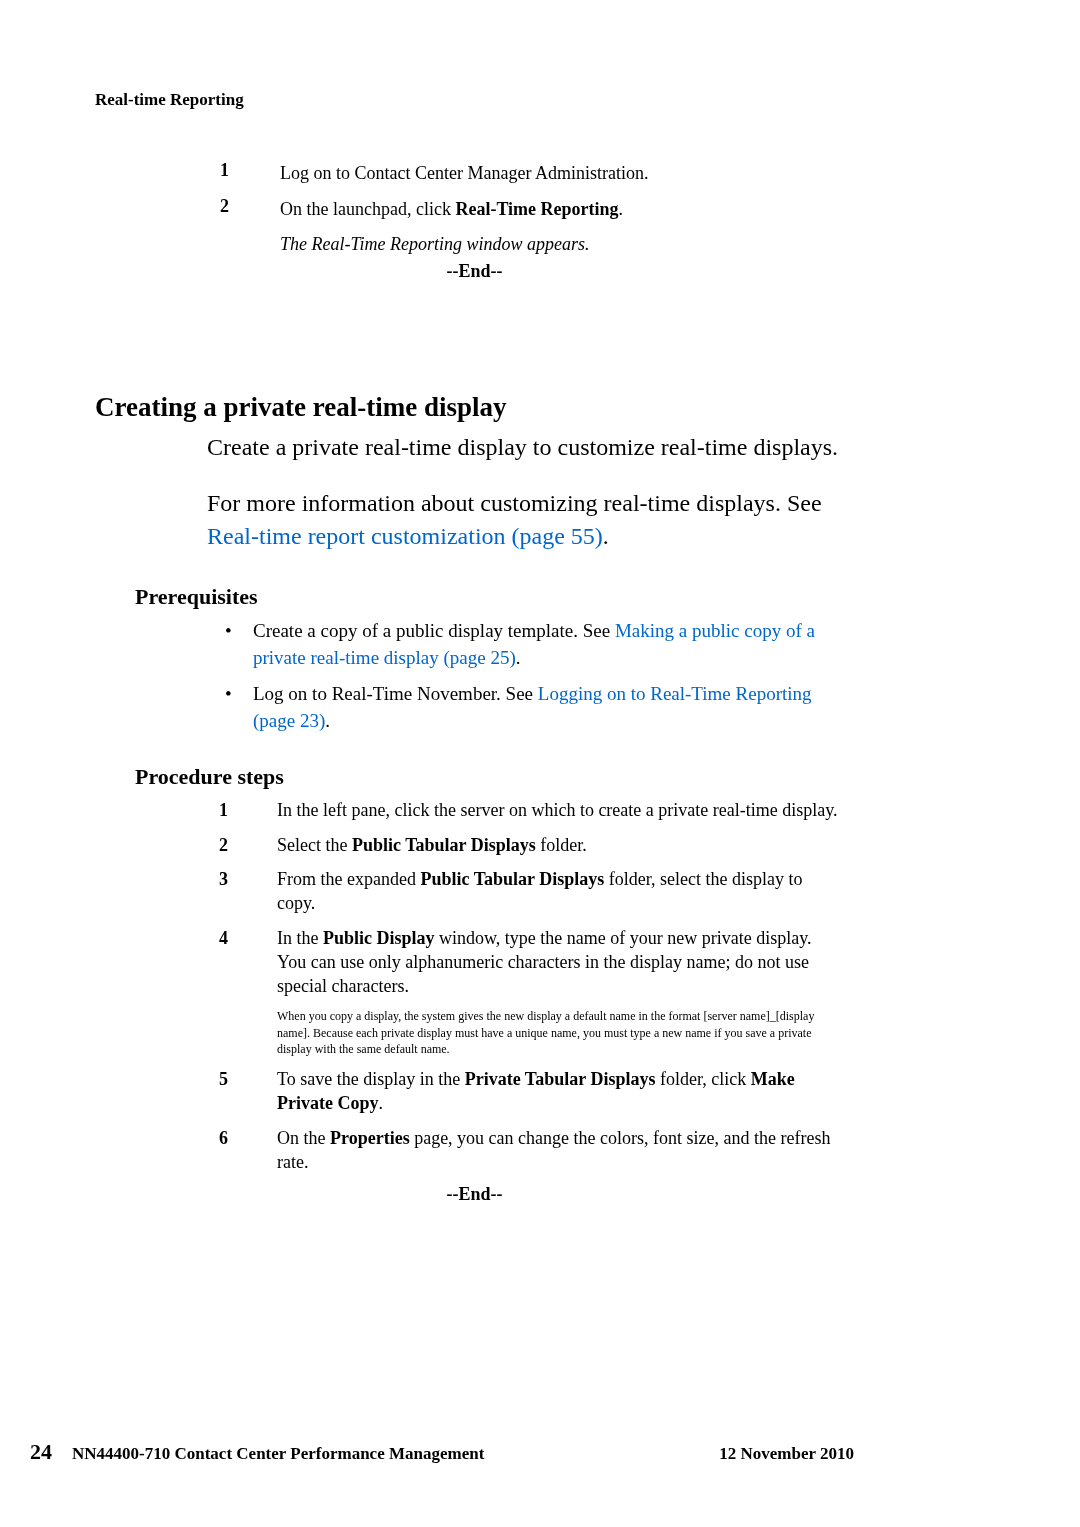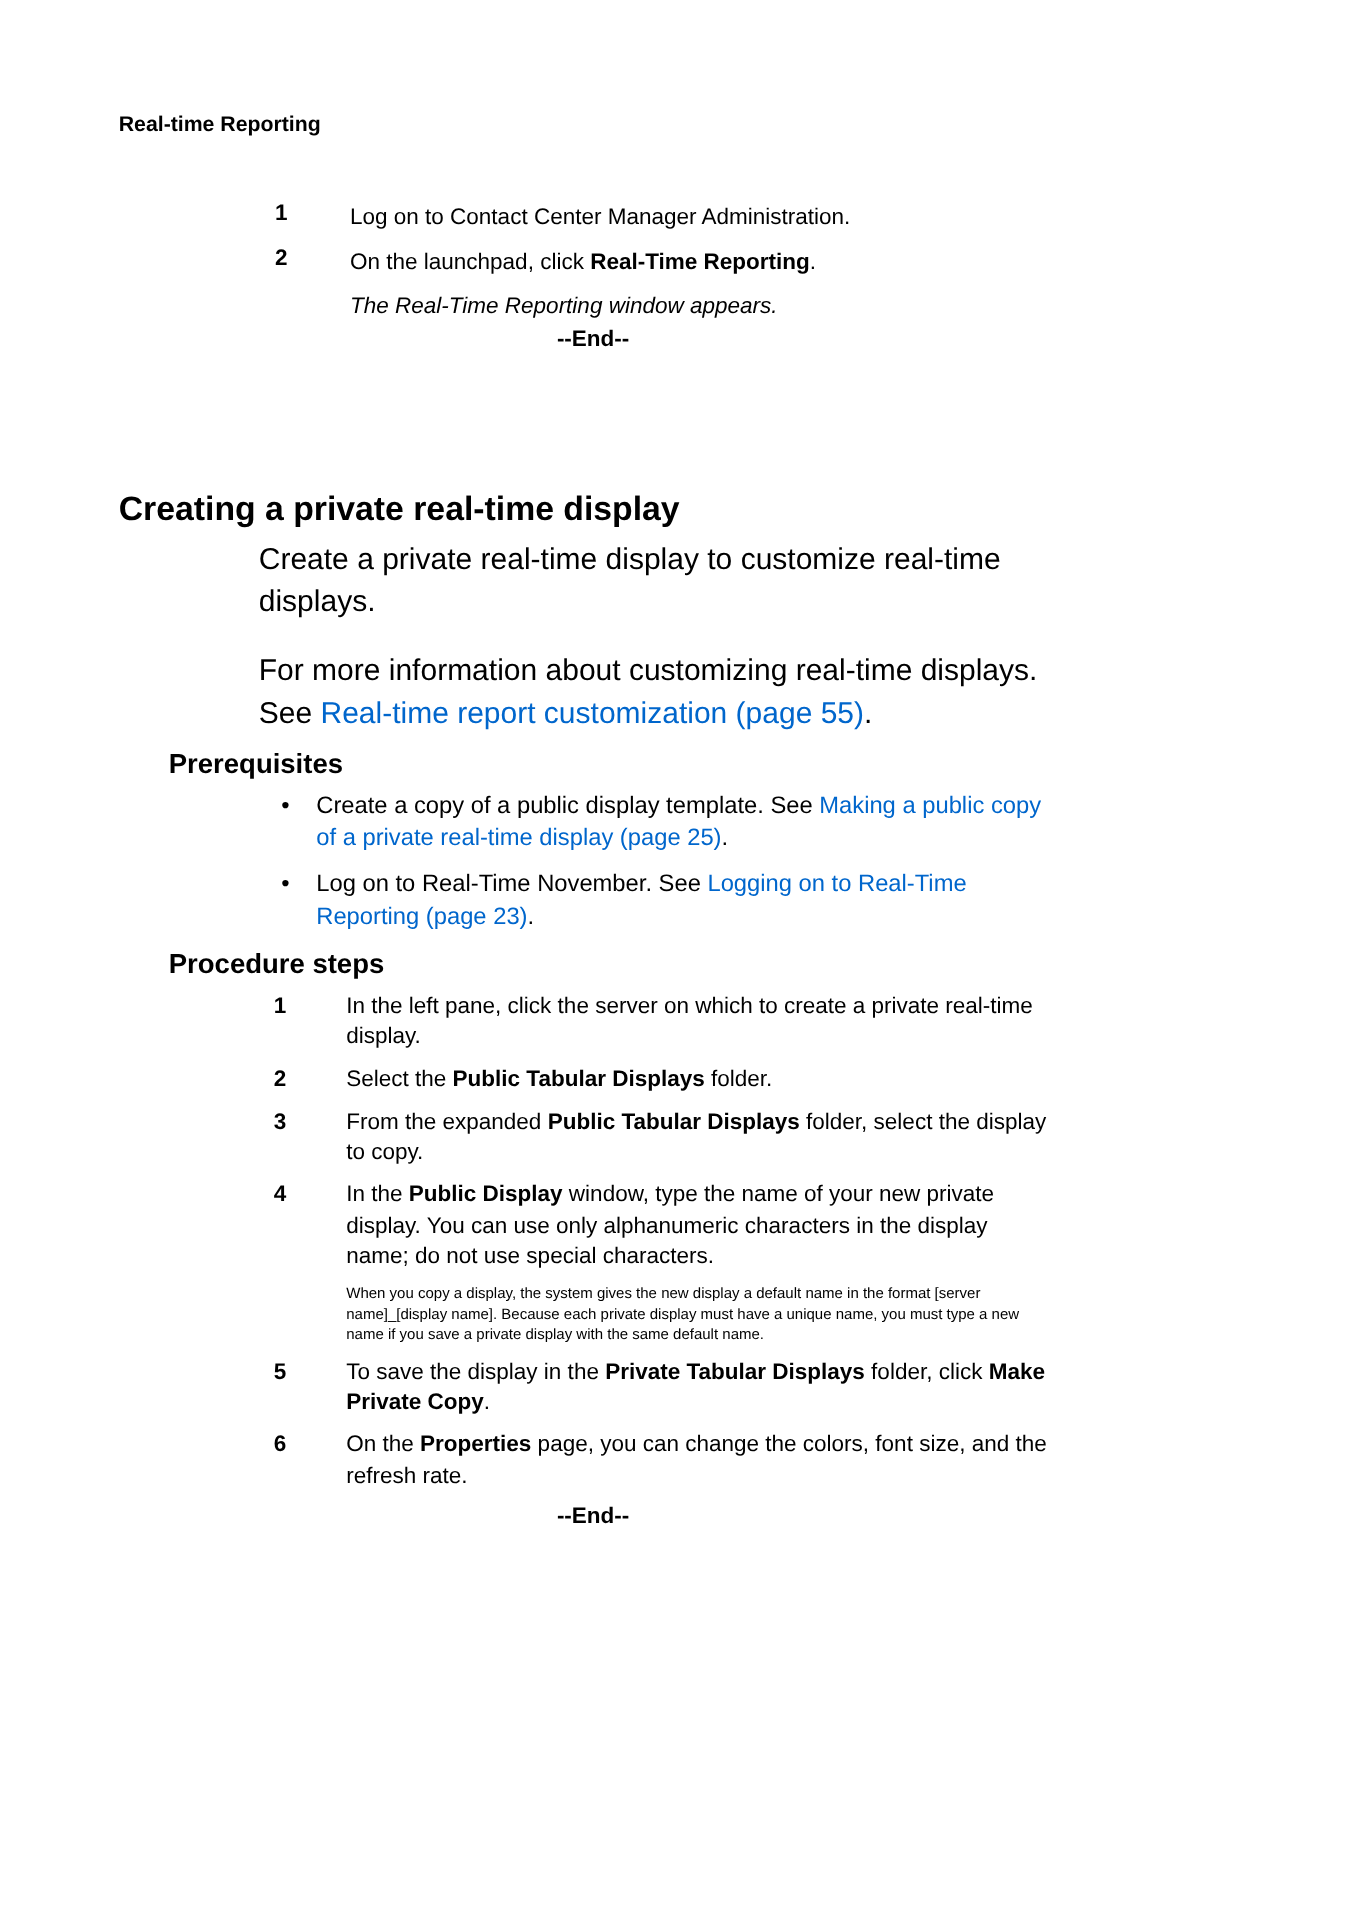--- a/index.html
+++ b/index.html
@@ -10,20 +10,21 @@
     background: #ffffff;
     font-family: Arial, Helvetica, sans-serif;
     color: #000000;
   }
   .page {
     position: relative;
     width: 949px;
     height: 1527px;
     box-sizing: border-box;
     padding: 90px 95px 55px 95px;
+    font-family: Liberation Serif, serif;
   }
   .header-title {
     font-size: 17px;
     font-weight: bold;
     margin-bottom: 50px;
   }
   .top-steps {
     margin-left: 125px;
     margin-right: 40px;
   }
@@ -69,21 +70,21 @@
   }
   .para-gap { margin-top: 22px; }
   .link {
     color: #0066cc;
     cursor: pointer;
   }
   .h2-like {
     font-size: 22px;
     font-weight: bold;
     margin-left: 40px;
-    margin-top: 10px;
+    margin-top: 30px;
     margin-bottom: 8px;
   }
   .bullet-list {
     margin-left: 130px;
     margin-right: 10px;
   }
   .bullet-row {
     display: flex;
     margin-bottom: 10px;
     font-size: 19px;
@@ -236,14 +237,19 @@
 
   <div class="ps-row">
     <div class="ps-num">6</div>
     <div class="ps-body">
       <span>On the </span><span class="bold">Properties</span><span> page, you can change the colors, font size, and the refresh rate.</span>
     </div>
   </div>
 
   <div class="end-marker2">--End--</div>
 
+  <div class="footer">
+    <div class="page-num">24</div>
+    <div class="doc-title">NN44400-710 Contact Center Performance Management</div>
+    <div class="date">12 November 2010</div>
+  </div>
 
 </div>
 
 </body></html>

